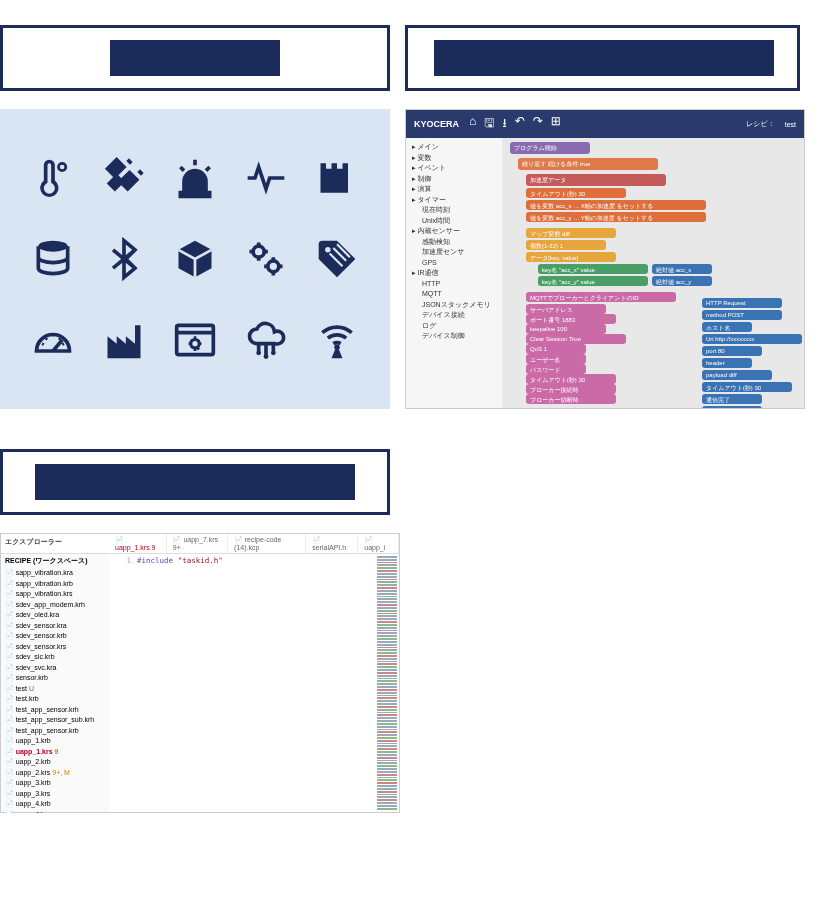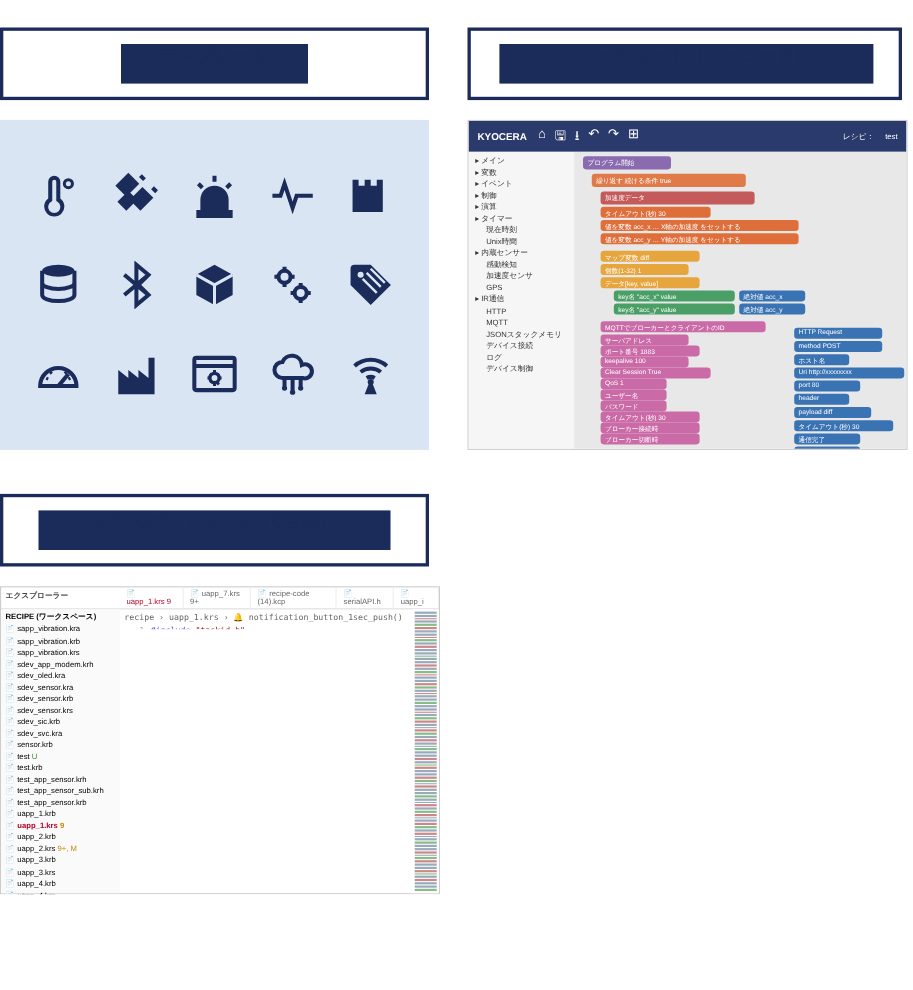--- a/index.html
+++ b/index.html
@@ -13,21 +13,21 @@
   background: #fff;
 }
 .section-head .inner {
   background: #1b2b5a;
   color: #1b2b5a;
   min-height: 36px;
   min-width: 150px;
 }
 
 
-.row-top { display: flex; gap: 35px; padding: 25px 0 0 0; border-radius: 12px; }
+.row-top { display: flex; gap: 15px; padding: 25px 0 0 0; border-radius: 12px; }
 
 
 #panel-icons {
   background: #d9e5f2;
   width: 390px;
   height: 300px;
   margin-top: 18px;
   padding: 28px 18px;
   display: grid;
   grid-template-columns: repeat(5, 1fr);
@@ -300,23 +300,20 @@
           <div class="file">📄 uapp_5.krs</div>
           <div class="file">📄 uapp_6.krb</div>
           <div class="file">📄 uapp_6.krs<span style="color: rgb(194, 139, 0);">  M</span></div>
         </div>
       <div class="bottom" id="ed-bottom">
           <div>› アウトライン</div>
           <div>› タイムライン</div>
         </div>
     </div>
     <div class="code">
-      <div style="color:#666;padding:1px 4px">
-        <span>recipe ›</span> <span>uapp_1.krs › 🔔 notification_button_1sec_push()</span>
-      </div>
       <div id="ed-lines">
           <div class="line">
             <span class="ln">1</span>
             <span><span class="kw">#include</span> <span class="str">"taskid.h"</span></span>
           </div>
         </div>
     </div>
     <div class="minimap" id="minimap">
         <div></div>
         <div></div>

